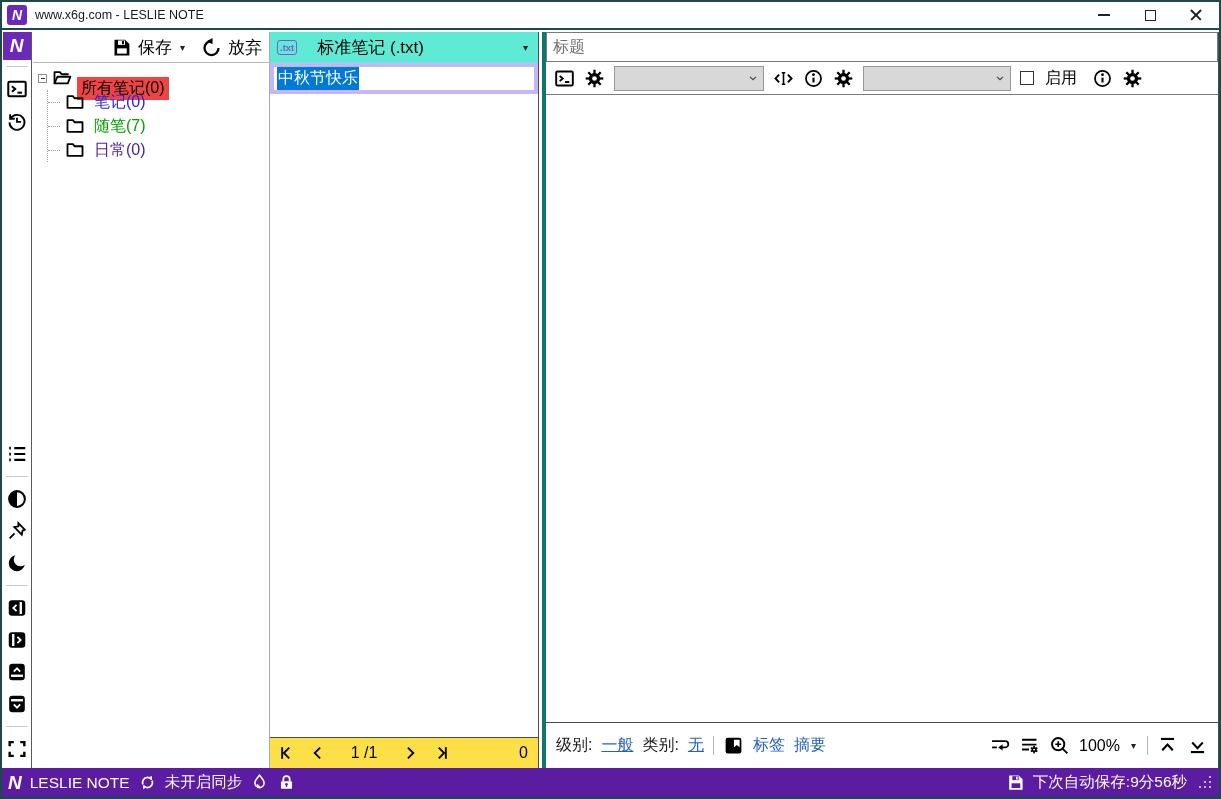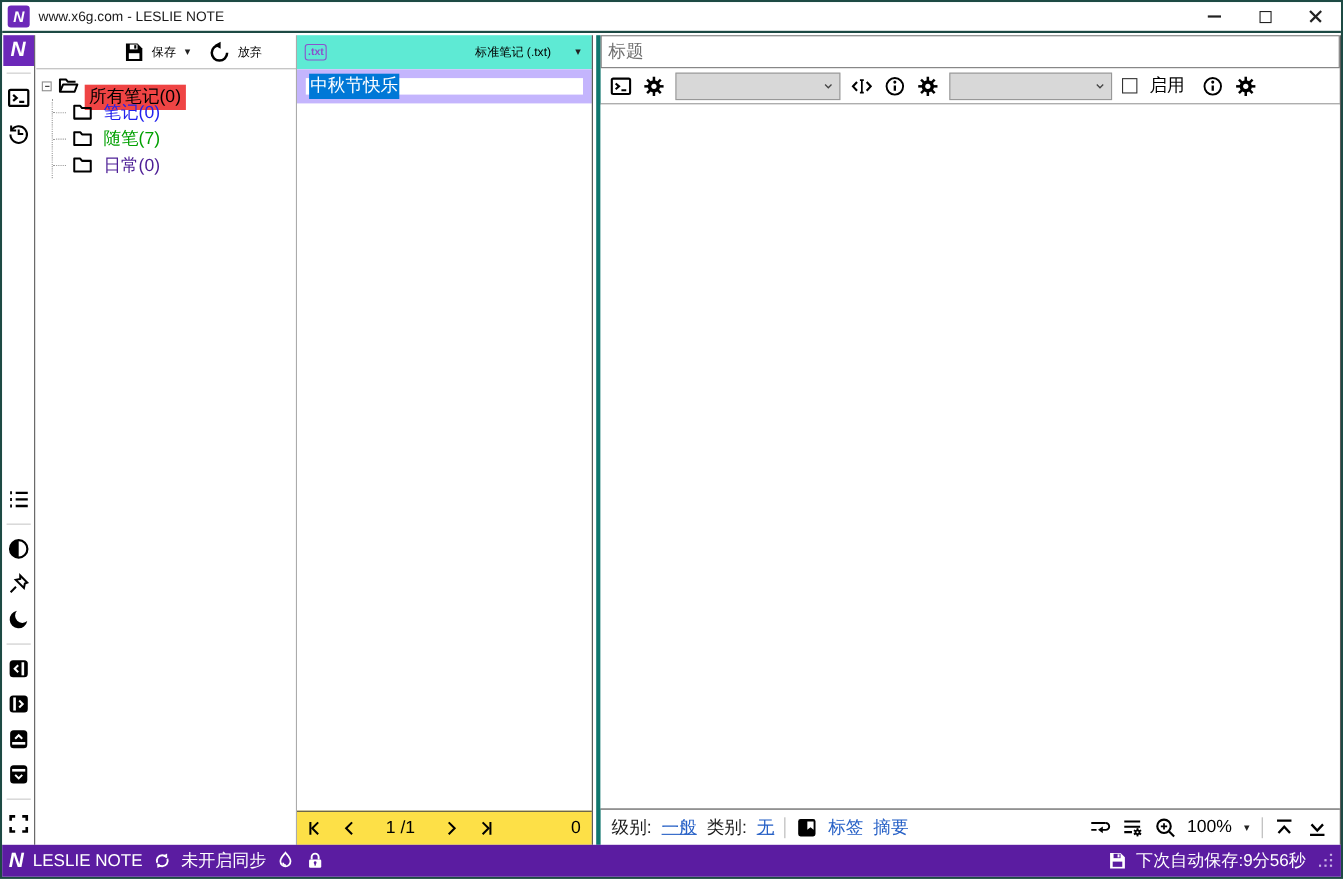--- a/index.html
+++ b/index.html
@@ -29,21 +29,21 @@
   .side-sep { width:22px; height:1px; background:#c9c9c9; margin:6px 0; }
   .side-ic { width:22px; height:22px; margin:5px 0; color:#000; display:flex; align-items:center; justify-content:center; }
   .side-spacer { flex:1; }
   .ic { width:100%; height:100%; display:block; }
 
   
   .main-toolbar { position:absolute; left:31px; top:30px; width:505px; height:31px; background:#fff;
                   border-bottom:1px solid #b8b8b8; display:flex; align-items:center; }
   .tb-group { display:flex; align-items:center; gap:6px; padding-left:78px; }
   .tb-ic { width:21px; height:21px; color:#000; }
-  .tb-label { font-size:11px; color:#000;text-align:right; }
+  .tb-label { font-size:17px; color:#000; }
   .caret { font-size:10px; color:#222; padding:0 2px; }
   .vsep1 { position:absolute; left:267px; top:30px; bottom:29px; width:1px; background:#ababab; }
   .vsep2 { position:absolute; left:536px; top:30px; bottom:29px; width:1px; background:#4a4a4a; }
 
   
   .list-header { position:absolute; left:268px; top:30px; width:268px; height:31px; display:flex;
                  align-items:center; gap:20px; padding:0 8px 0 7px; background:#5eead4; }
   .txt-badge { border:1.5px solid #8a52cc; color:#8a52cc; font-size:9.5px; font-weight:bold;
                border-radius:3px; padding:1.5px 2px; line-height:1; }
   .list-header .tb-label { flex:1; }
@@ -55,21 +55,21 @@
   .expander::after { content:""; position:absolute; left:1.5px; top:3px; width:4px; height:1px; background:#333; }
   .tree-ic { width:20px; height:20px; color:#000; flex:0 0 auto; }
   .tree-label { padding:1px 4px; white-space:nowrap; }
   .tree-label.selected { background:#ef4444;margin-top:20px; }
   .tree-children { margin-left:9px; border-left:1px dotted #9a9a9a; padding-left:0; }
   .tree-children .tree-row { padding-left:0; }
   .stub { width:12px; height:1px; border-top:1px dotted #9a9a9a; flex:0 0 auto; }
 
   
   .note-item { position:absolute; left:268px; top:61px; width:268px; height:31px; background:#fff;
-               border:8px solid #c4b5fd; display:flex; align-items:center; padding-left:3px; }
+               border:4px solid #c4b5fd; display:flex; align-items:center; padding-left:3px; }
   .note-item .sel-text { font-size:16px; background:#0078d7; color:#fff; padding:1px 1px; }
   .pager { position:absolute; left:268px; bottom:29px; width:268px; height:31px; border-top:1px solid #4a4a4a;
            display:flex; align-items:center; gap:10px; padding:0 10px 0 8px; background:#fde047; }
   .pic { width:20px; height:20px; color:#000; }
   .page-num { font-size:16px; color:#000; width:52px; text-align:center; }
   .pager .spacer { flex:1; }
   .count { font-size:16px; color:#000; }
 
   
   .editor-panel { position:absolute; left:540px; top:30px; right:0; bottom:29px; background:#fff;
@@ -79,21 +79,21 @@
                  padding:0 6px; font-size:16px; color:#6f6f6f; }
   .editor-toolbar { height:33px; display:flex; align-items:center; gap:9px; padding:0 8px;
                     border-bottom:1px solid #7a7a7a; }
   .etb-ic { width:21px; height:21px; color:#000; flex:0 0 auto; }
   .sel { width:150px; height:25px; background:#d8d8d8; border:1px solid #989898;
          display:flex; align-items:center; justify-content:flex-end; padding-right:3px; }
   .chev { width:14px; height:14px; }
   .cb { width:14px; height:14px; border:1.5px solid #333; background:#fff; flex:0 0 auto; }
   .cb-label { font-size:16px; color:#000; margin-left:2px; }
   .editor-body { flex:1; background:#fff; }
-  .meta-bar { height:33px; border-top:1px solid #4a4a4a; display:flex; align-items:center;
+  .meta-bar { height:46px; border-top:1px solid #4a4a4a; display:flex; align-items:center;
               gap:9px; padding:0 10px; font-size:16px; }
   .meta-label { color:#1a1a1a; }
   .meta-link { color:#2660c6; text-decoration:underline; }
   .meta-link.nou { text-decoration:none; }
   .mini-vsep { width:1px; height:19px; background:#b5b5b5; }
   .meta-bar .spacer { flex:1; }
   .zoom-val { color:#000; }
 
   
   .statusbar { position:absolute; left:0; right:0; bottom:0; height:29px; background:#5b1ca1; color:#fff;

